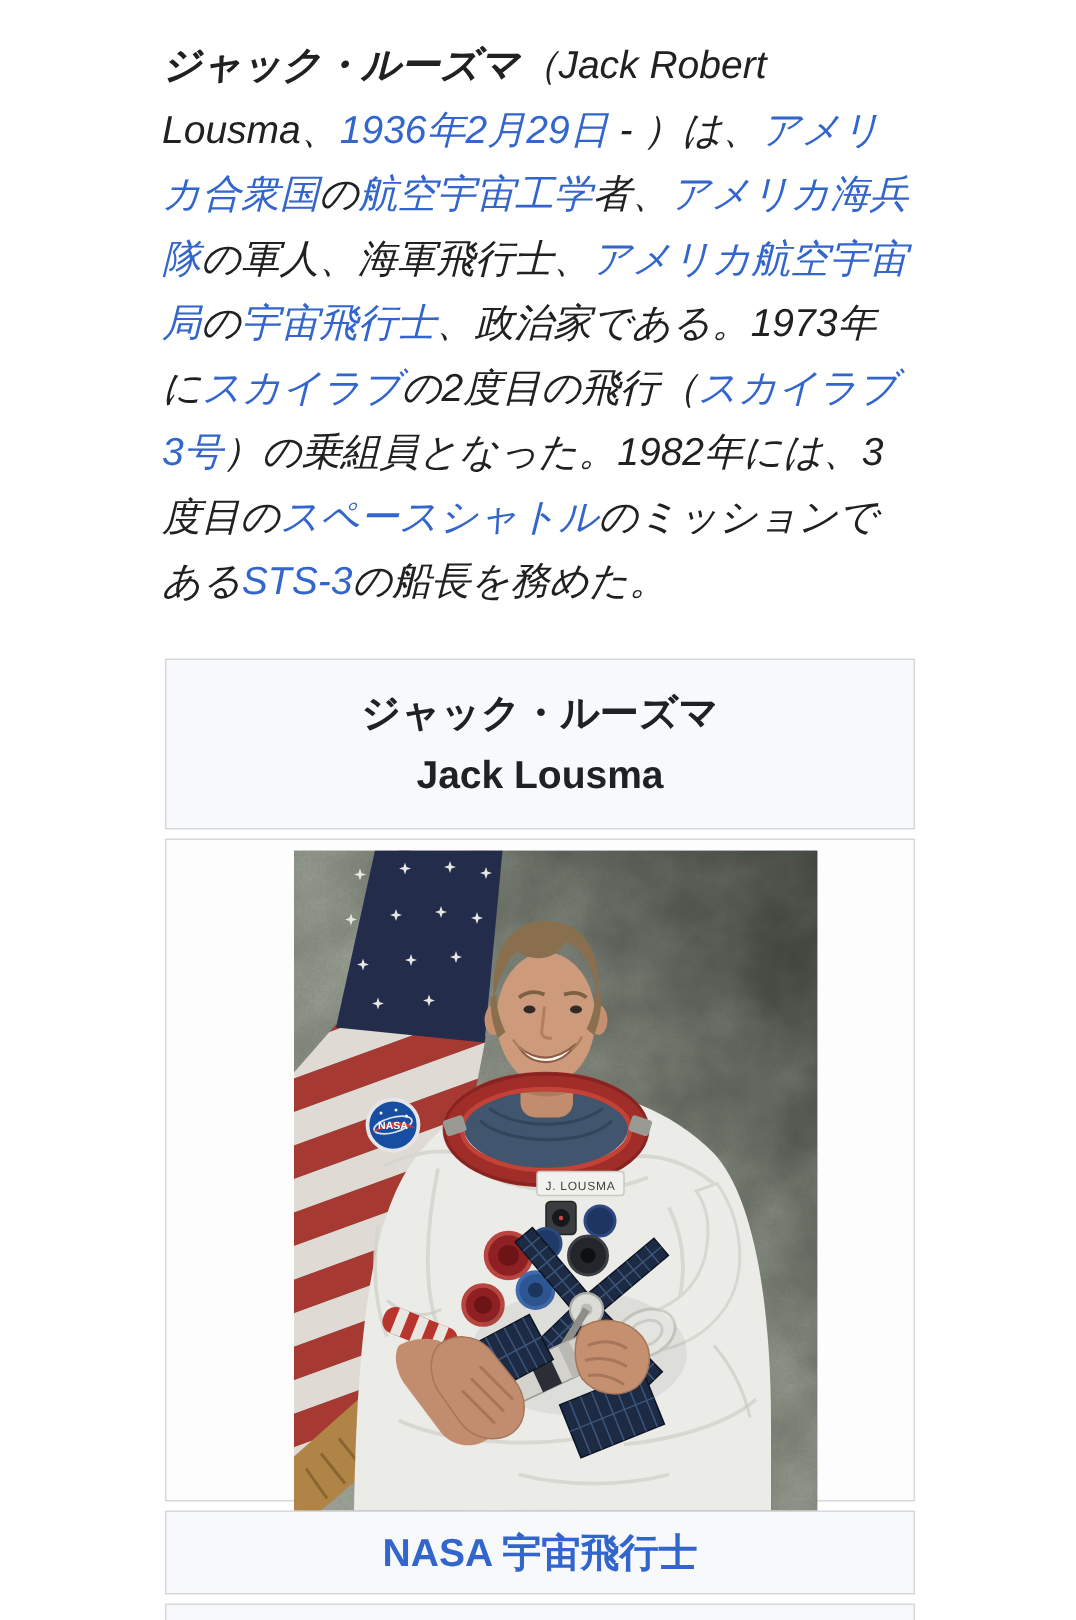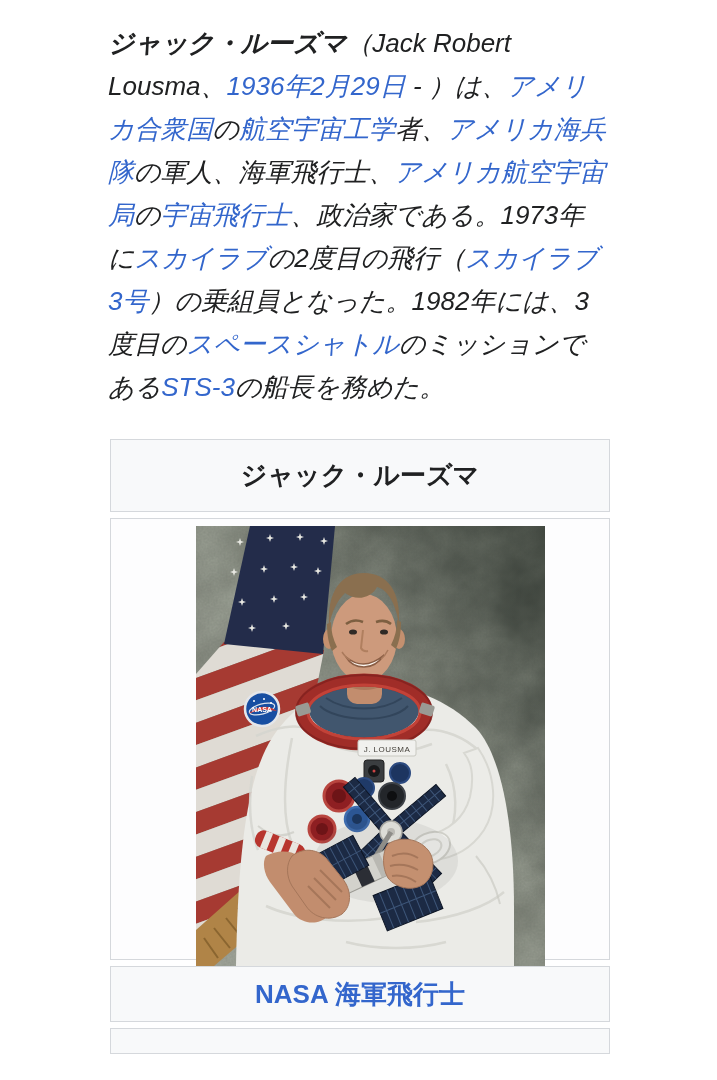--- a/index.html
+++ b/index.html
@@ -27,20 +27,21 @@
 <body>
 
 <div class="content">
 
   <p class="intro"><span class="seg-bold">ジャック・ルーズマ</span><span class="seg-plain">（Jack Robert Lousma、</span><span class="seg-link">1936年2月29日</span><span class="seg-plain"> - ）は、</span><span class="seg-link">アメリカ合衆国</span><span class="seg-plain">の</span><span class="seg-link">航空宇宙工学</span><span class="seg-plain">者、</span><span class="seg-link">アメリカ海兵隊</span><span class="seg-plain">の軍人、海軍飛行士、</span><span class="seg-link">アメリカ航空宇宙局</span><span class="seg-plain">の</span><span class="seg-link">宇宙飛行士</span><span class="seg-plain">、政治家である。1973年に</span><span class="seg-link">スカイラブ</span><span class="seg-plain">の2度目の飛行（</span><span class="seg-link">スカイラブ3号</span><span class="seg-plain">）の乗組員となった。1982年には、3度目の</span><span class="seg-link">スペースシャトル</span><span class="seg-plain">のミッションである</span><span class="seg-link">STS-3</span><span class="seg-plain">の船長を務めた。</span></p>
 
   <div class="infobox">
 
     <div class="ib-row ib-header">
       <div>ジャック・ルーズマ</div>
+      <div>Jack Lousma</div>
     </div>
 
     <div class="ib-row ib-image">
       <span class="photo-frame">
         <svg viewBox="0 0 349 440" width="349" height="440" xmlns="http://www.w3.org/2000/svg">
           <defs>
             <linearGradient id="bgGrad" x1="1" y1="0" x2="0" y2="1">
               <stop offset="0" stop-color="#3e443f"></stop>
               <stop offset="0.45" stop-color="#70746a"></stop>
               <stop offset="1" stop-color="#9b9d93"></stop>
@@ -261,19 +262,19 @@
               <path d="M 196 330 q 14 -6 26 2"></path>
                 <path d="M 194 340 q 14 -4 28 4"></path>
                 <path d="M 196 350 q 12 -2 24 6"></path>
             </g>
           </g>
         </svg>
       </span>
     </div>
 
     <div class="ib-row ib-caption">
-      <a>NASA 海軍飛行士</a>
+      <a>NASA 宇宙飛行士</a>
     </div>
 
     <div class="ib-row ib-next"></div>
 
   </div>
 </div>
 
 </body></html>

